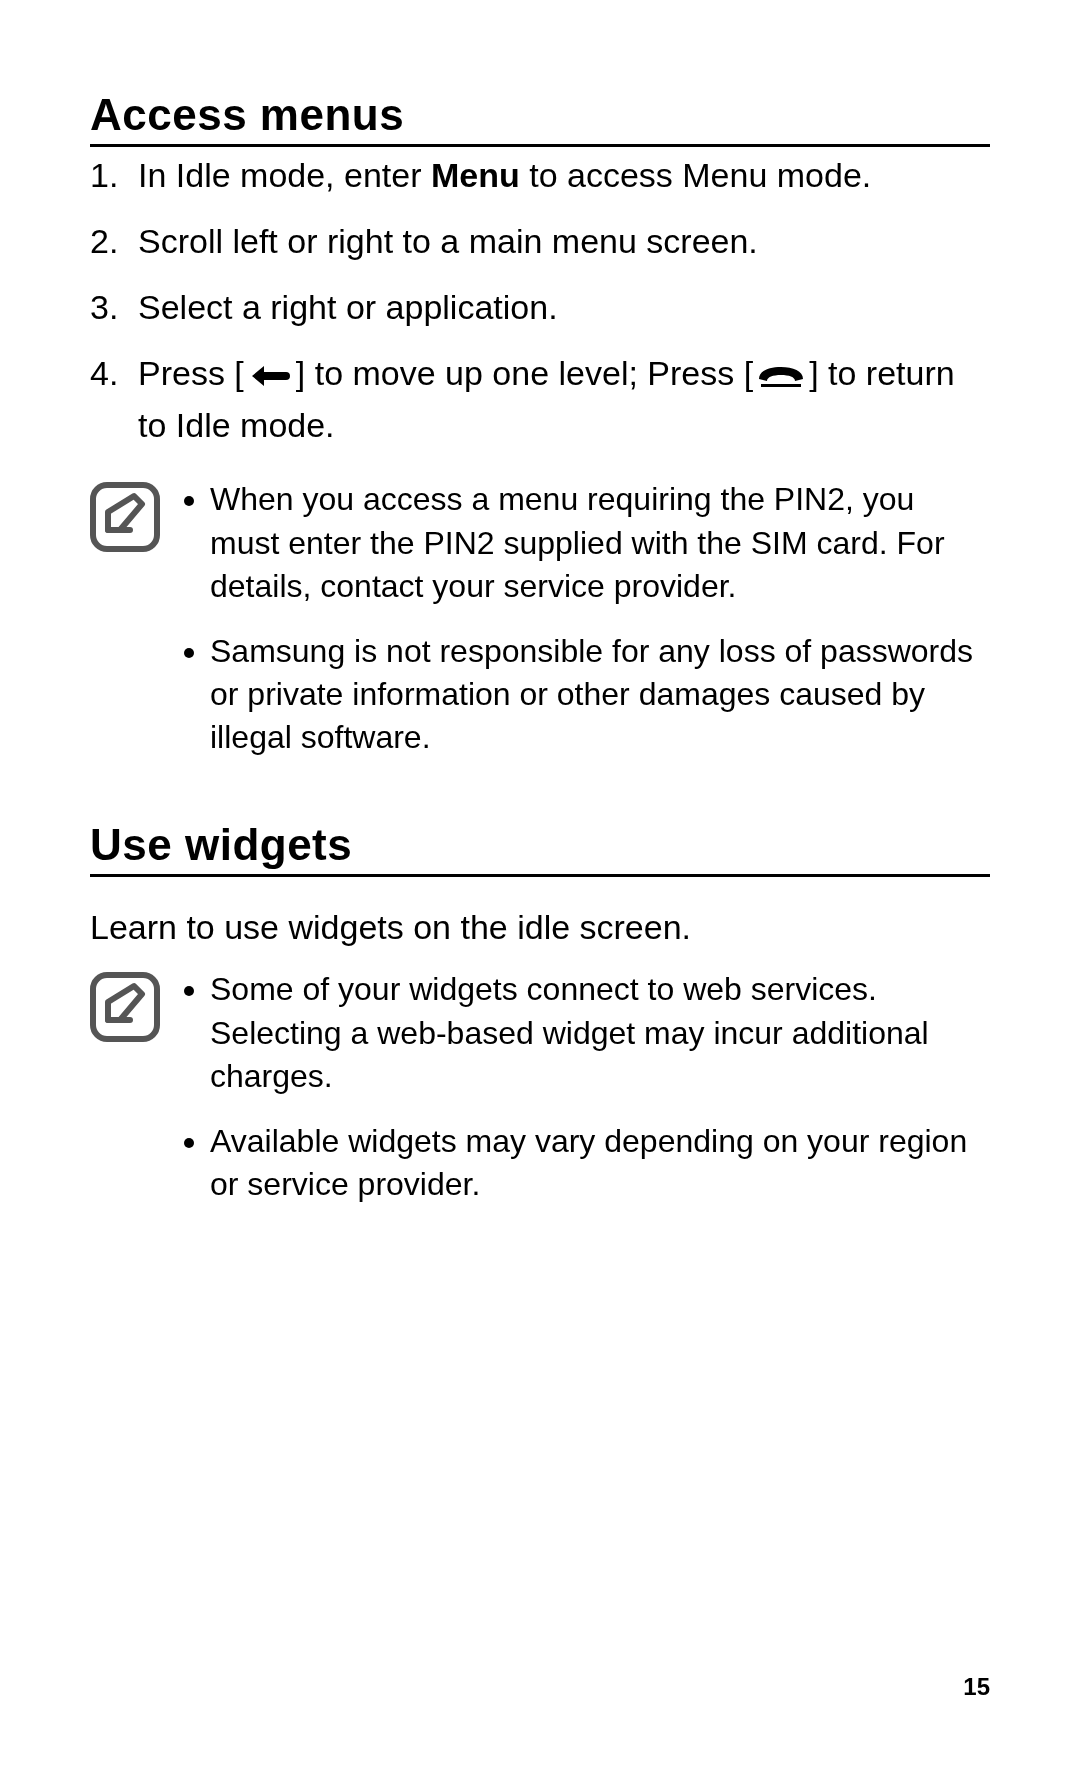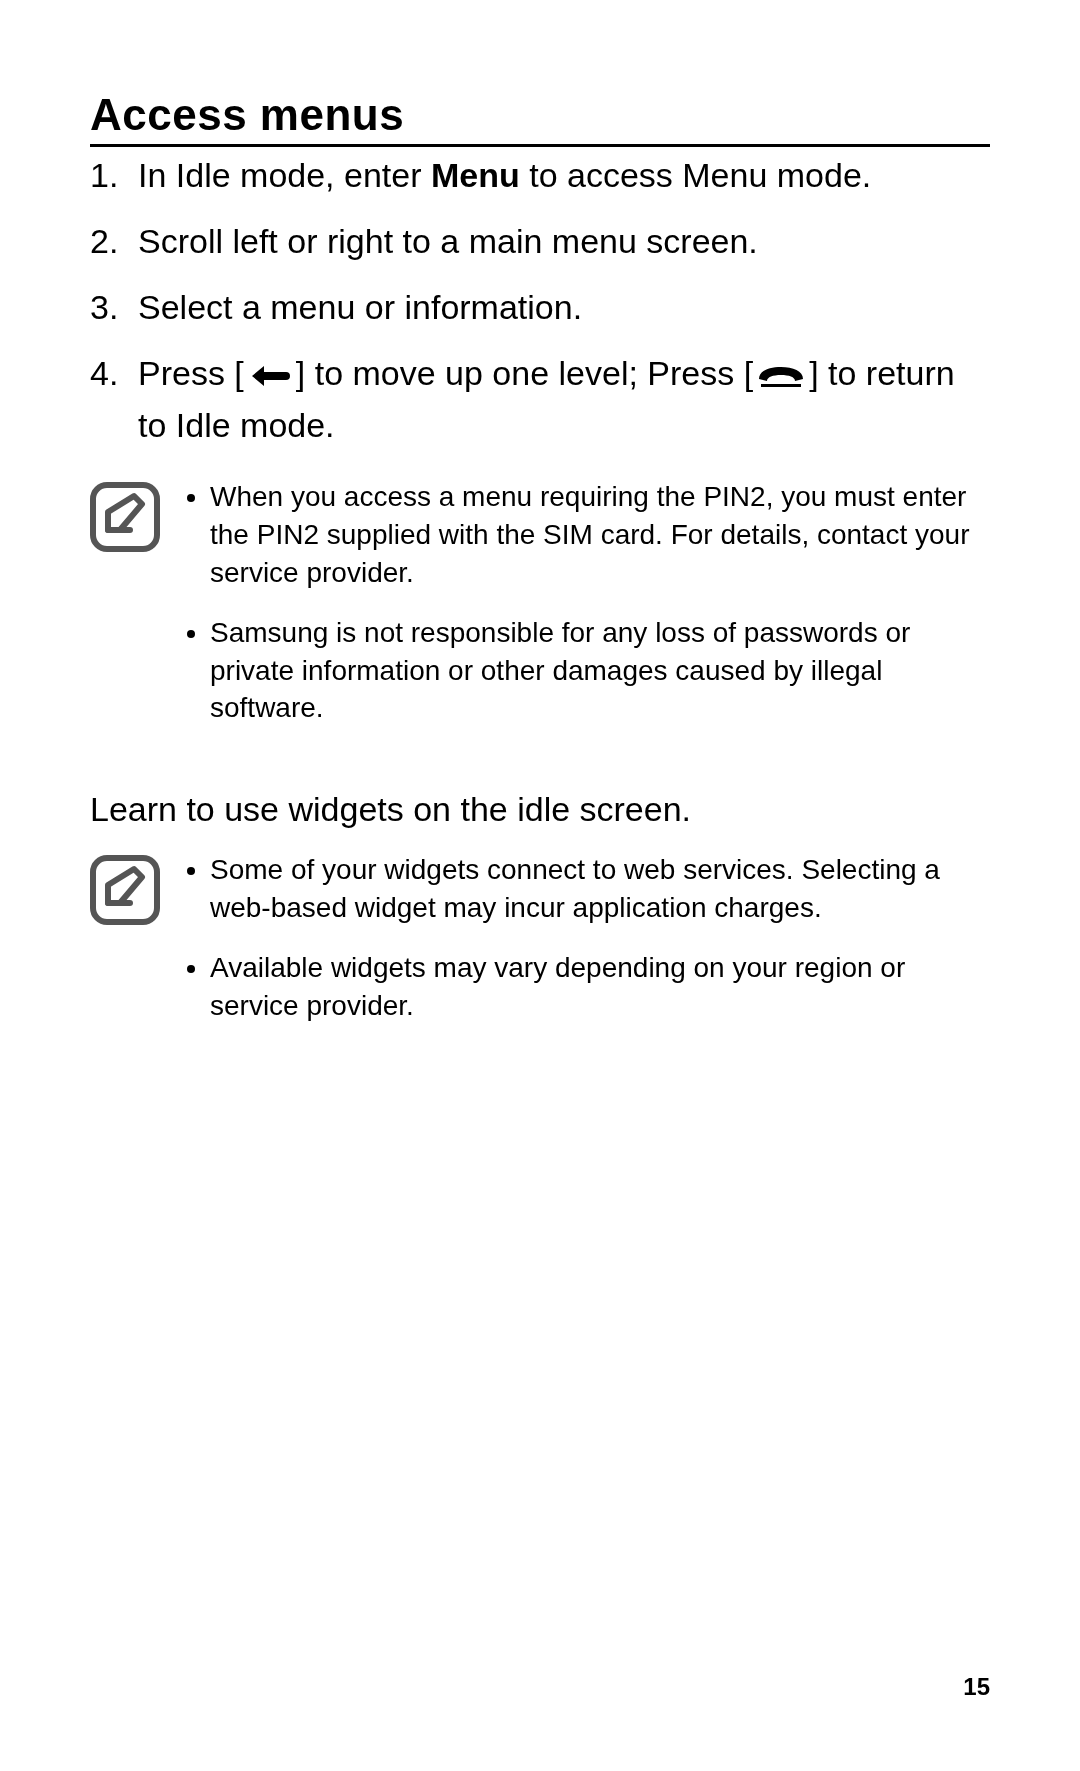--- a/index.html
+++ b/index.html
@@ -64,21 +64,21 @@
     margin-right: 22px;
     margin-top: 4px;
   }
   .note-list {
     flex: 1 1 auto;
     list-style: disc;
     padding-left: 28px;
     margin: 0;
   }
   .note-list li {
-    font-size: 28px;
+    font-size: 32px;
     line-height: 1.35;
     margin-bottom: 22px;
   }
   .note-list li:last-child { margin-bottom: 0; }
   .page-number {
     position: absolute;
     bottom: 70px;
     right: 90px;
     font-size: 24px;
     font-weight: bold;
@@ -91,21 +91,21 @@
 <div class="page">
 
   <h2 class="section-heading">Access menus</h2>
 
 
   <ol class="steps">
     <li>
       <span>In Idle mode, enter </span><b>Menu</b><span> to access Menu mode.</span>
     </li>
     <li>Scroll left or right to a main menu screen.</li>
-    <li>Select a menu or information.</li>
+    <li>Select a right or application.</li>
     <li>
       <span>Press [</span><span class="inline-icon">
         <svg width="48" height="30" viewBox="0 0 48 30">
           <path d="M6 15 L18 5 L18 11 L40 11 A4 4 0 0 1 40 19 L18 19 L18 25 Z" fill="#000"></path>
         </svg>
       </span><span>] to move up one level; Press [</span><span class="inline-icon">
         <svg width="52" height="30" viewBox="0 0 52 30">
           <path d="M4 18 C4 10 14 6 26 6 C38 6 48 10 48 18 L40 20 C40 16 34 14 26 14 C18 14 12 16 12 20 Z" fill="#000"></path>
           <rect x="6" y="23" width="40" height="3" fill="#000"></rect>
         </svg>
@@ -121,32 +121,33 @@
         <line x1="18" y1="48" x2="40" y2="48" stroke="#555" stroke-width="6" stroke-linecap="round"></line>
       </svg>
     </span>
     <ul class="note-list">
       <li>When you access a menu requiring the PIN2, you must enter the PIN2 supplied with the SIM card. For details, contact your service provider.</li>
       <li>Samsung is not responsible for any loss of passwords or private information or other damages caused by illegal software.</li>
     </ul>
   </div>
 
   <div class="sec2">
+    <h2 class="section-heading">Use widgets</h2>
 
     <p class="intro">Learn to use widgets on the idle screen.</p>
 
     <div class="note-block">
       <span class="note-icon">
         <svg width="70" height="70" viewBox="0 0 70 70">
           <rect x="3" y="3" width="64" height="64" rx="14" ry="14" fill="none" stroke="#555" stroke-width="6"></rect>
           <path d="M18 48 L18 30 L44 14 L52 22 L30 48 Z" fill="none" stroke="#555" stroke-width="6" stroke-linejoin="round" stroke-linecap="round"></path>
           <line x1="18" y1="48" x2="40" y2="48" stroke="#555" stroke-width="6" stroke-linecap="round"></line>
         </svg>
       </span>
       <ul class="note-list">
-        <li>Some of your widgets connect to web services. Selecting a web-based widget may incur application charges.</li>
+        <li>Some of your widgets connect to web services. Selecting a web-based widget may incur additional charges.</li>
         <li>Available widgets may vary depending on your region or service provider.</li>
       </ul>
     </div>
   </div>
 
   <div class="page-number">15</div>
 </div>
 
 </body></html>

